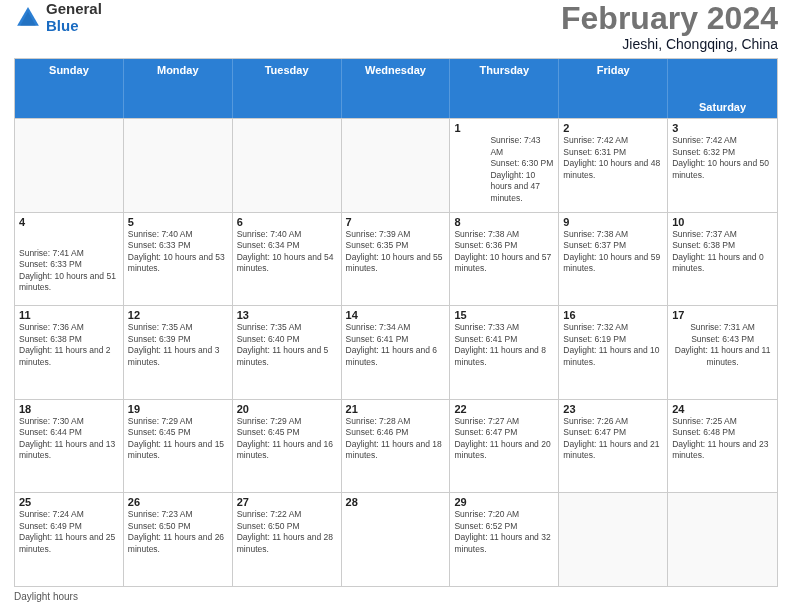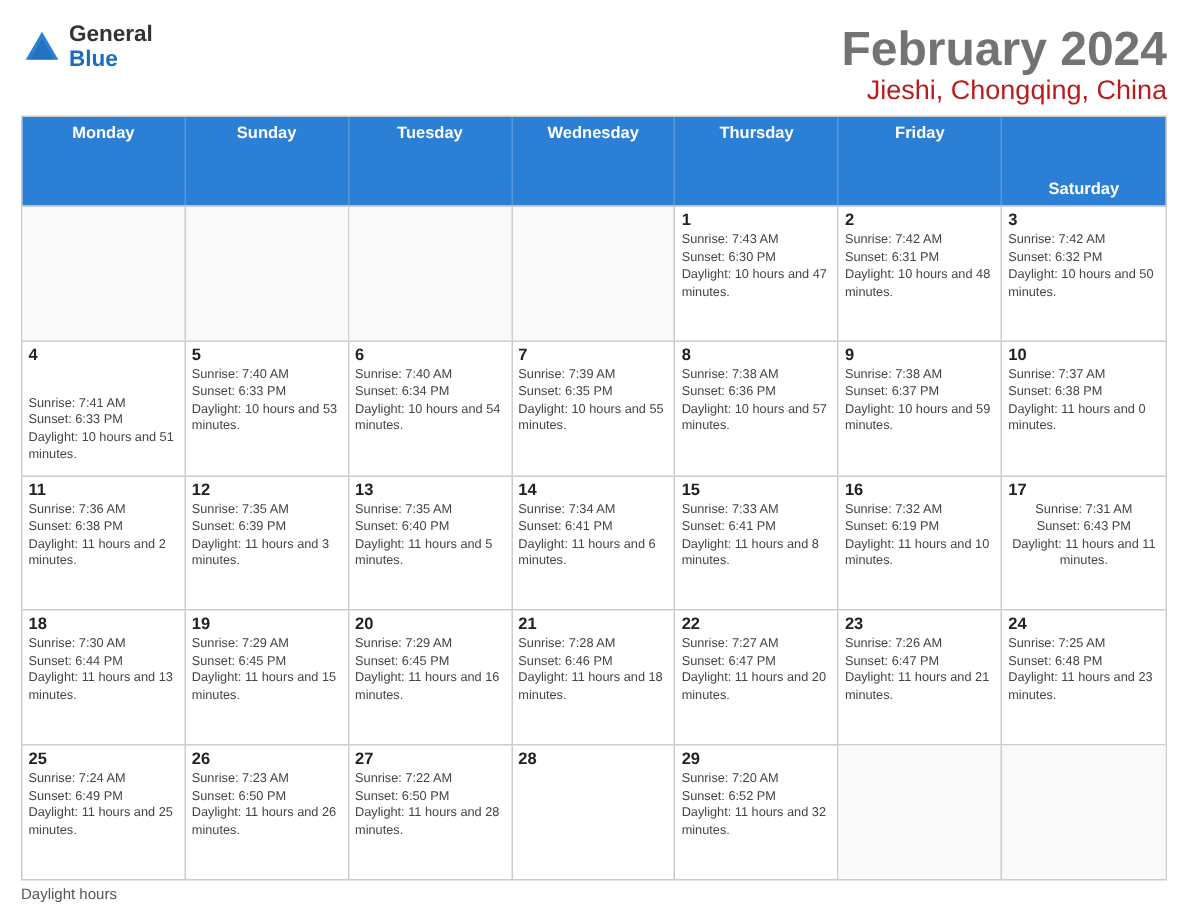--- a/index.html
+++ b/index.html
@@ -6,21 +6,21 @@
     body {
       font-family: Arial, sans-serif;
       background: #fff;
       width: 792px;
       height: 612px;
       overflow: hidden;
     }
     .page {
       width: 792px;
       height: 612px;
-      padding: 15px 14px 10px 14px;
+      padding: 1px 14px 10px 14px;
       display: flex;
       flex-direction: column;
       border-radius: 18px;
     }
     .header {
       display: flex;
       align-items: flex-start;
       justify-content: space-between;
       margin-bottom: 6px;
     }
@@ -51,22 +51,22 @@
     .title-block {
       text-align: right;
     }
     .title-month {
       font-size: 32px;
       font-weight: bold;
       color: #737373;
       line-height: 1.1;
     }
     .title-location {
-      font-size: 18px;
-      color: #b91c1c;
+      font-size: 14px;
+      color: #0f172a;
     }
     .calendar {
       flex: 1;
       display: flex;
       flex-direction: column;
       border: 1px solid #ccc;
     }
     .cal-header-row {
       display: grid;
       grid-template-columns: repeat(7, 1fr);
@@ -137,37 +137,37 @@
       </div>
     </div>
     <div class="title-block">
       <div class="title-month">February 2024</div>
       <div class="title-location">Jieshi, Chongqing, China</div>
     </div>
   </div>
 
   <div class="calendar">
     <div class="cal-header-row">
+        <div class="cal-header-cell">Sunday</div>
         <div class="cal-header-cell">Monday</div>
-        <div class="cal-header-cell">Sunday</div>
         <div class="cal-header-cell">Tuesday</div>
         <div class="cal-header-cell">Wednesday</div>
         <div class="cal-header-cell">Thursday</div>
         <div class="cal-header-cell">Friday</div>
         <div class="cal-header-cell">Saturday</div>
       </div>
     <div class="cal-body">
         <div class="cal-row">
           <div class="cal-cell empty"></div>
           <div class="cal-cell empty"></div>
           <div class="cal-cell empty"></div>
           <div class="cal-cell empty"></div>
           <div class="cal-cell">
             <span class="day-num">1</span>
-            <div class="day-info" style="white-space: pre-line;">Sunrise: 7:43 AM
+            <div class="day-info" style="white-space: pre-line; margin-left: 36px;">Sunrise: 7:43 AM
 Sunset: 6:30 PM
 Daylight: 10 hours and 47 minutes.</div>
           </div>
           <div class="cal-cell">
             <span class="day-num">2</span>
             <div class="day-info" style="white-space: pre-line;">Sunrise: 7:42 AM
 Sunset: 6:31 PM
 Daylight: 10 hours and 48 minutes.</div>
           </div>
           <div class="cal-cell">

